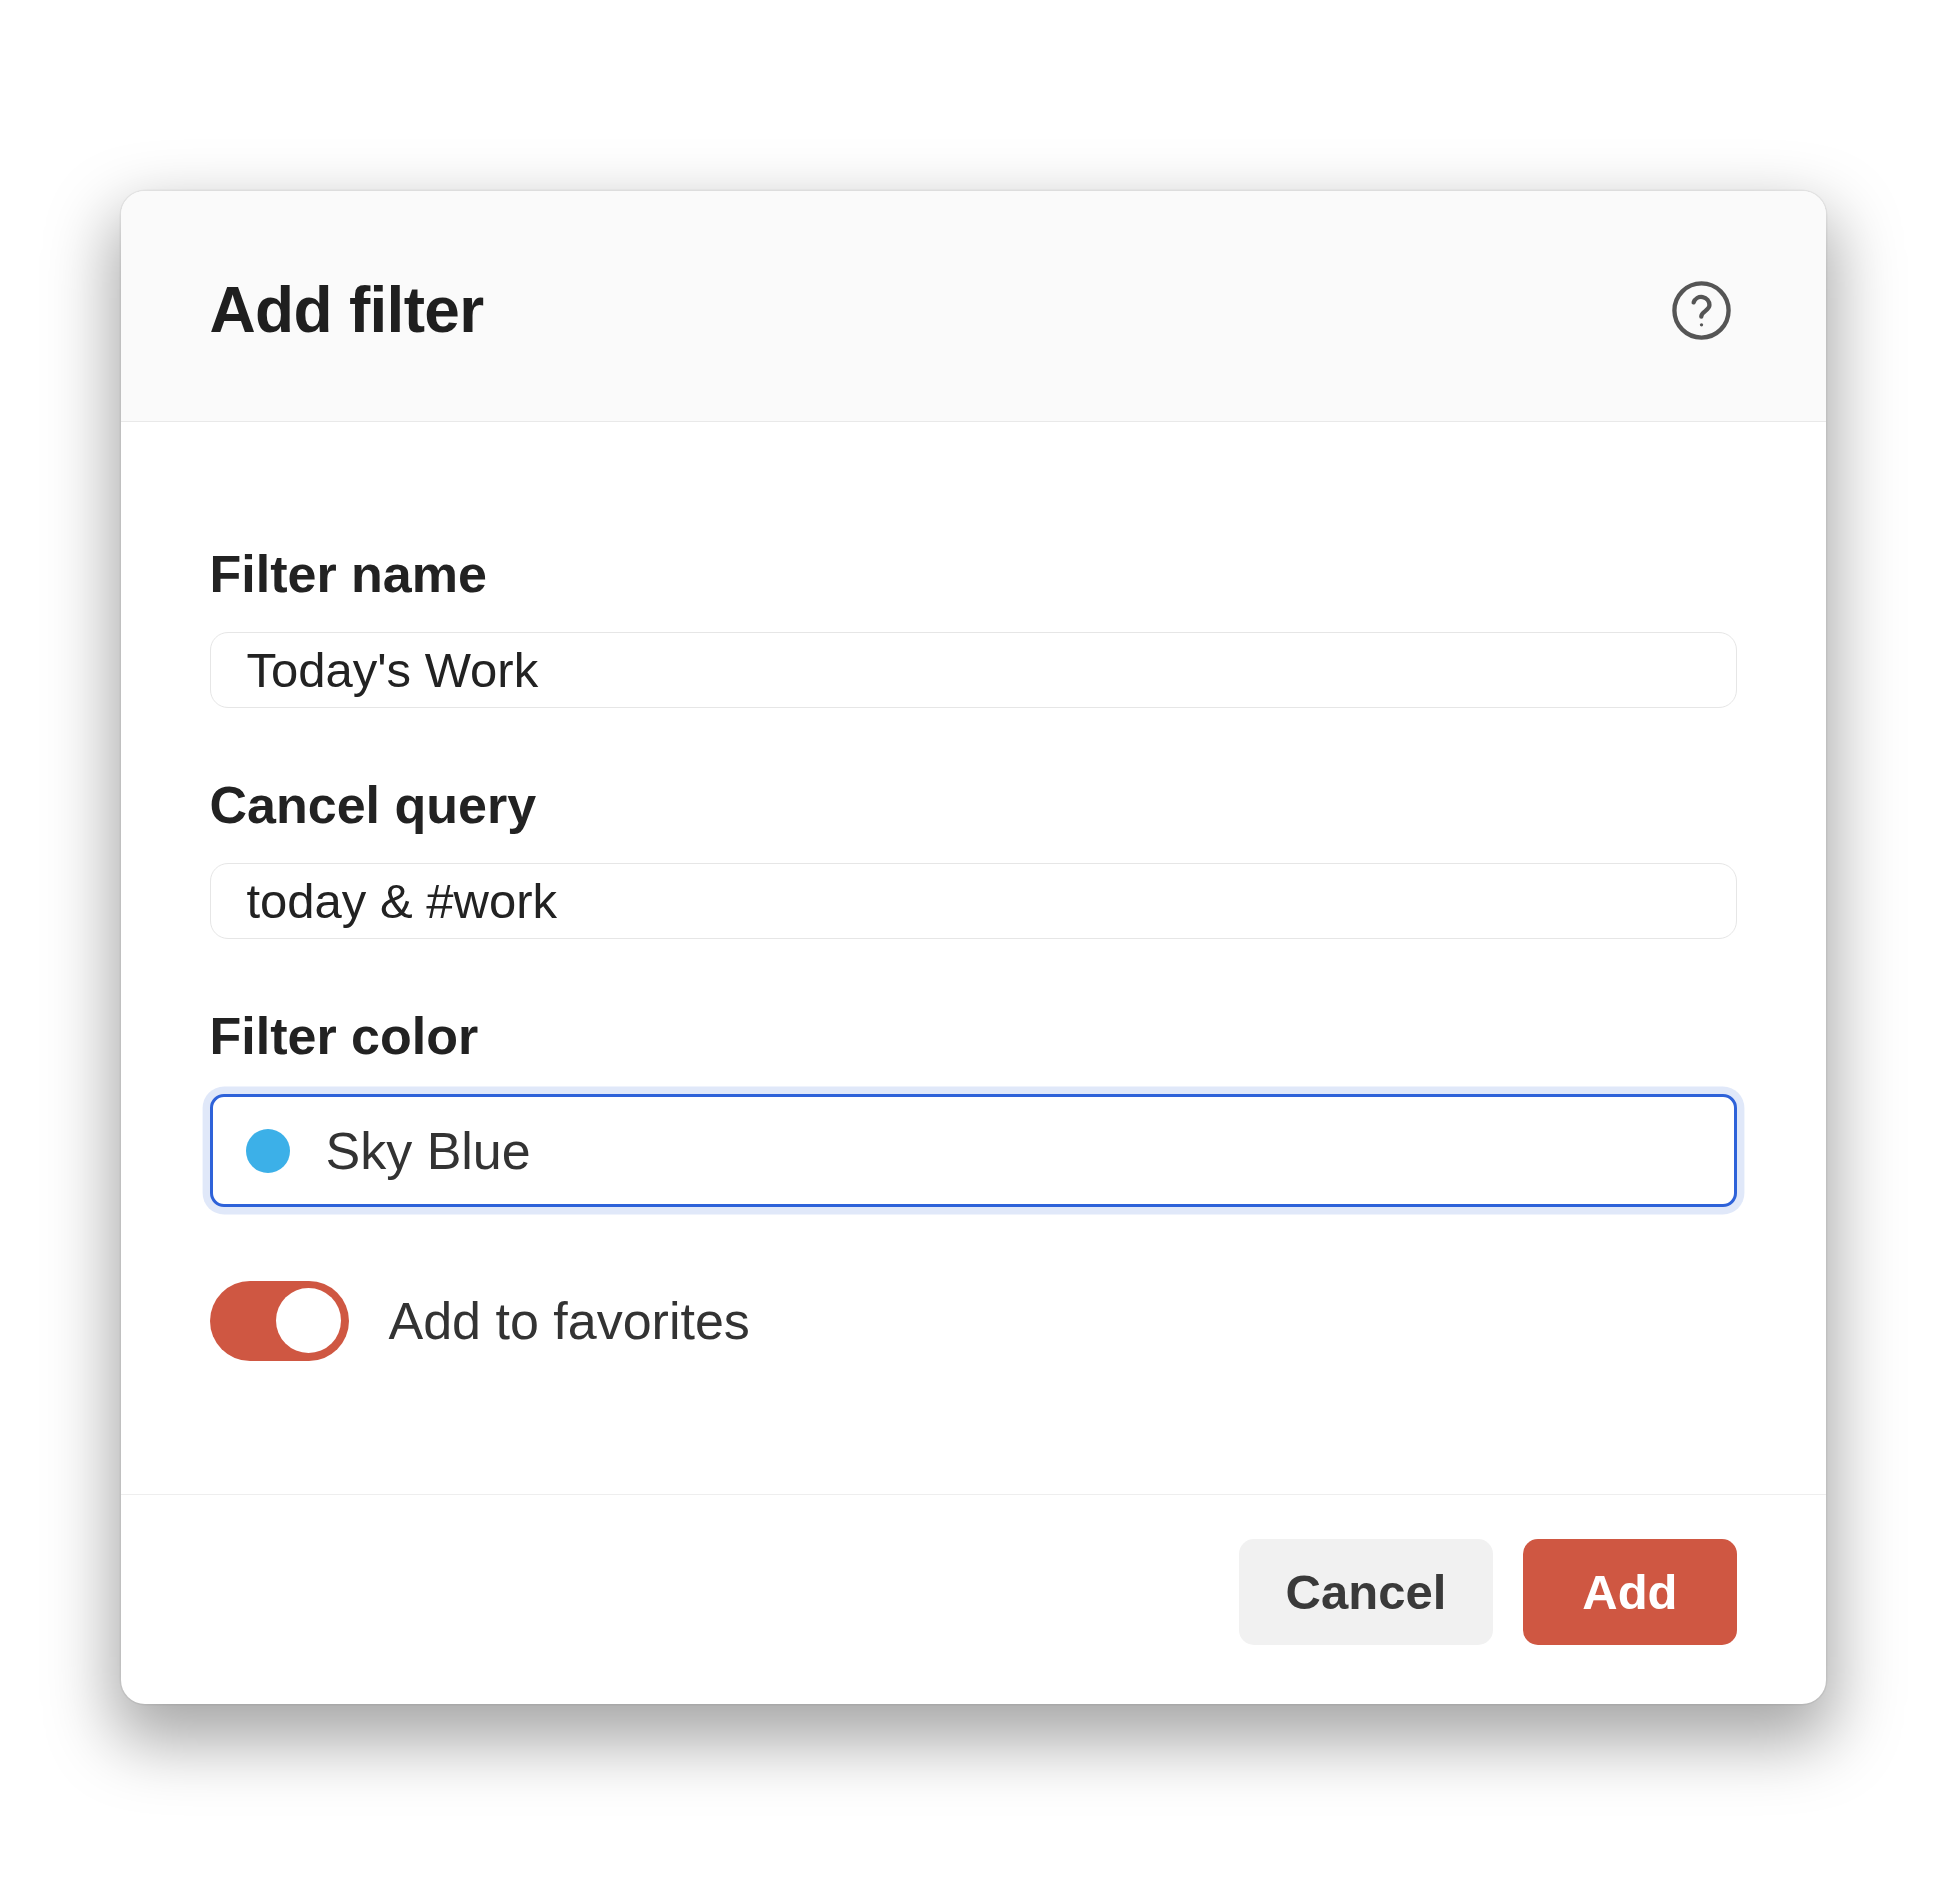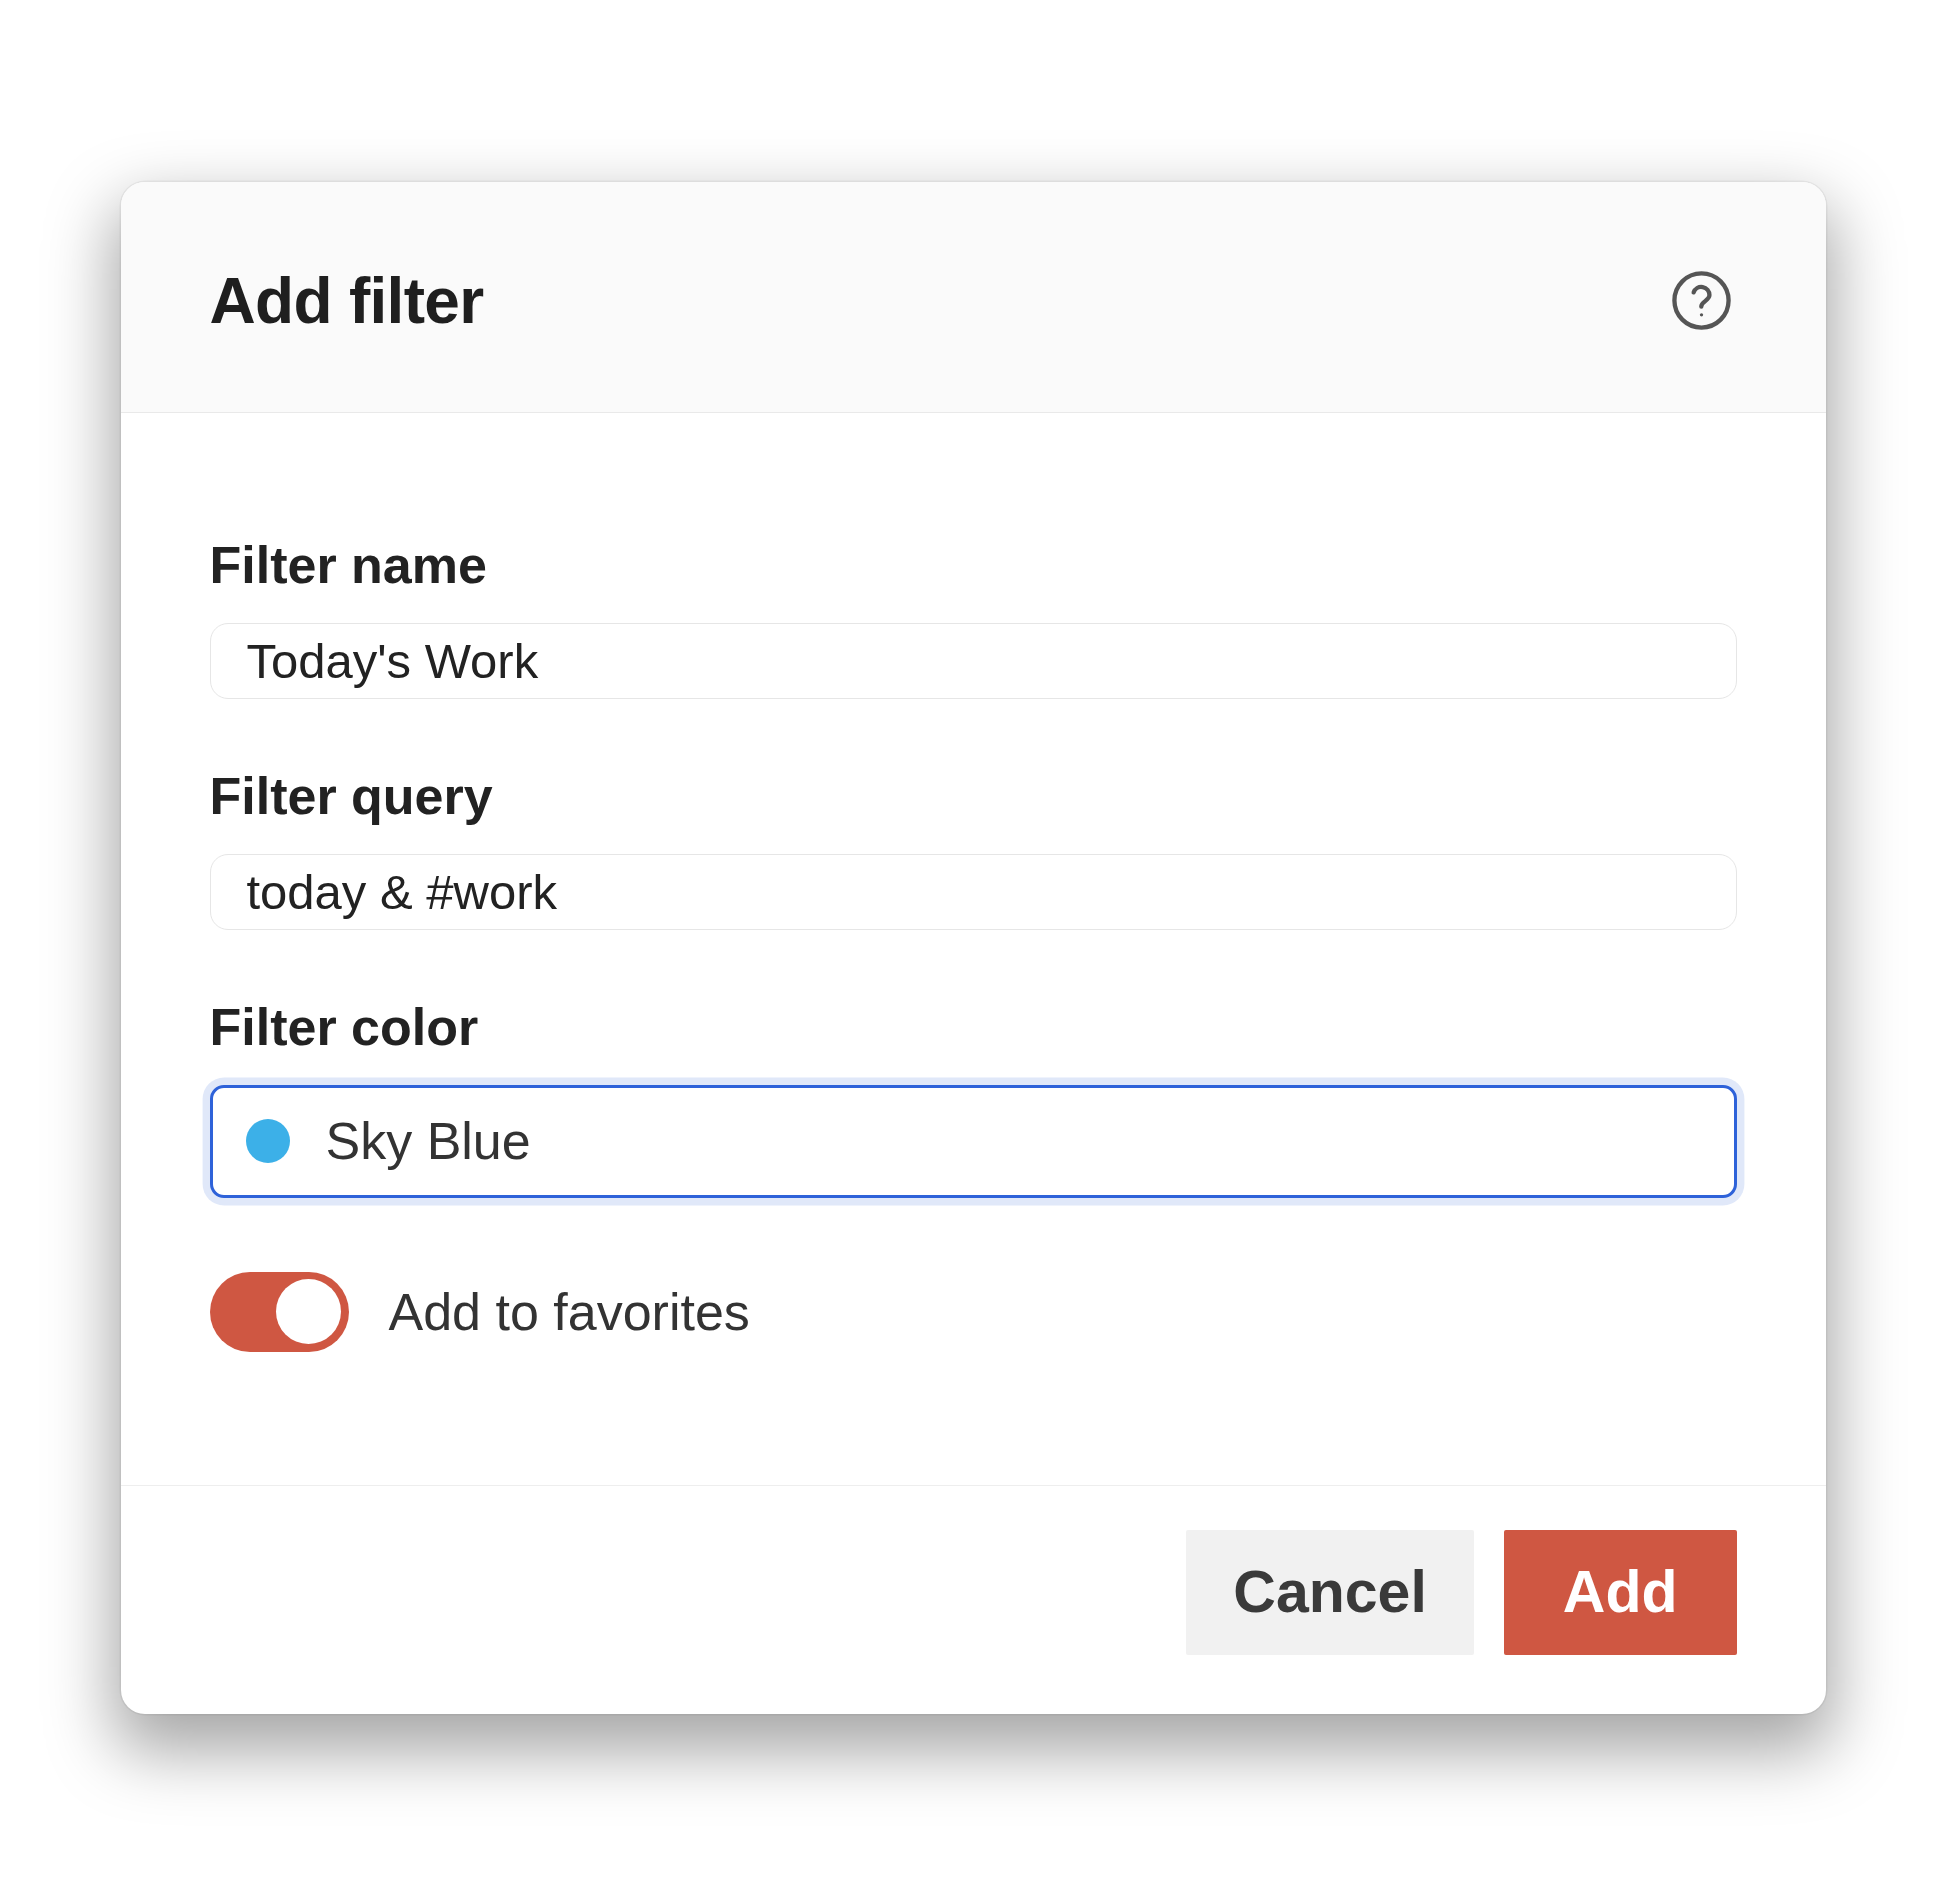--- a/index.html
+++ b/index.html
@@ -125,23 +125,23 @@
       color: #333;
     }
     .modal-footer {
       border-top: 1.5px solid #eeeeee;
       padding: 44px 89px 59px 89px;
       display: flex;
       justify-content: flex-end;
       gap: 30px;
     }
     .btn {
-      height: 125px;
-      border-radius: 2px;
-      font-size: 59px;
+      height: 106px;
+      border-radius: 15px;
+      font-size: 49px;
       font-weight: 700;
       padding: 0 47px;
       border: none;
       cursor: pointer;
     }
     .btn-secondary { background: #f1f1f1; color: #3a3a3a; }
     .btn-primary { background: #cf5742; color: #ffffff; padding: 0 59px; }
   </style>
 </head>
 <body>
@@ -163,21 +163,21 @@
     </div>
 
     <div class="modal-body">
 
       <div class="field">
         <label class="field-label">Filter name</label>
         <input class="text-input" type="text" value="Today's Work" style="">
       </div>
 
       <div class="field">
-        <label class="field-label">Filter query</label>
+        <label class="field-label">Cancel query</label>
         <input class="text-input" type="text" value="today &amp; #work" style="">
       </div>
 
       <div class="field" style="margin-bottom:30px;">
         <label class="field-label">Filter color</label>
         <div class="color-select" role="button">
           <span class="color-swatch" style="background:#3cb0e8;"></span>
           <span class="color-label">Sky Blue</span>
         </div>
       </div>

